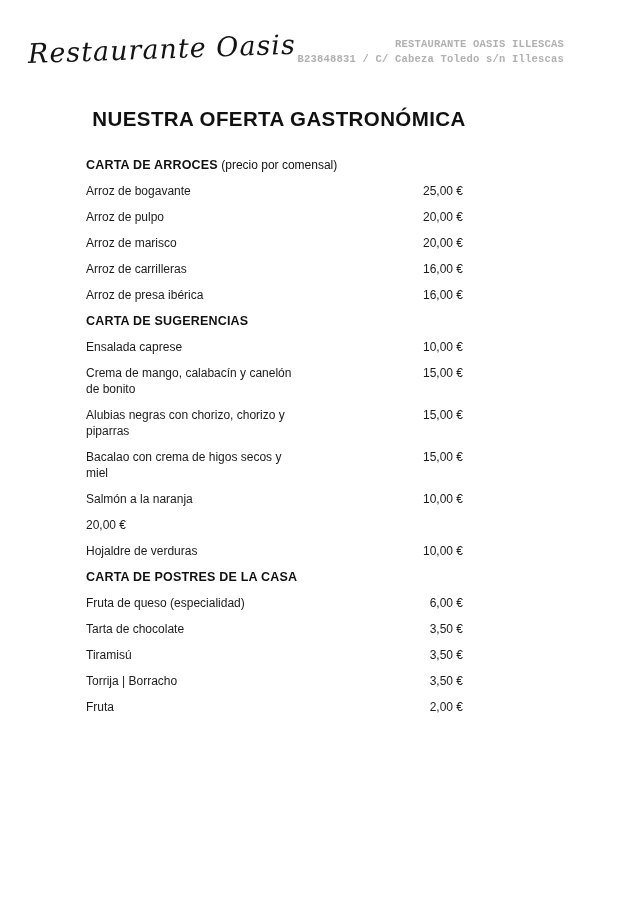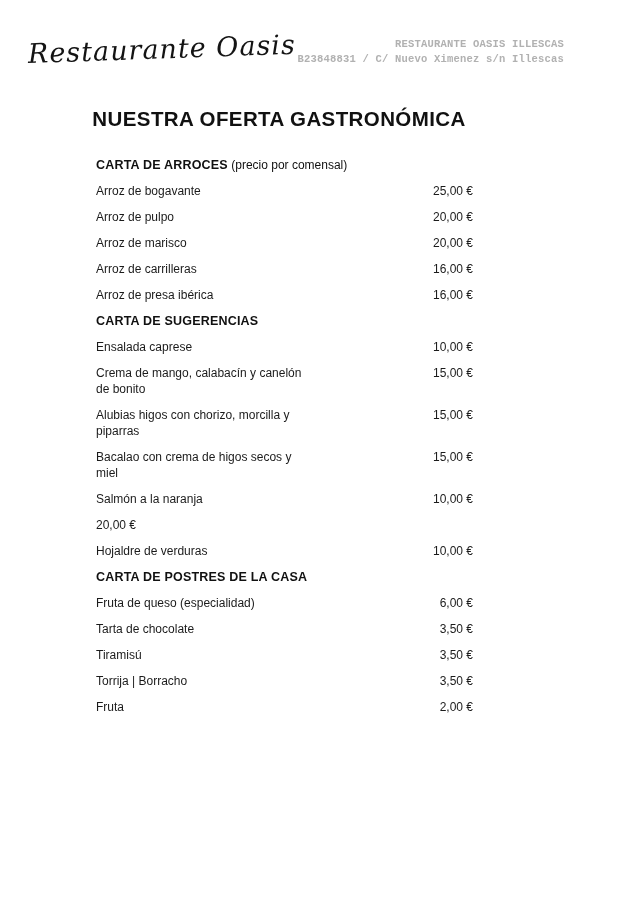--- a/index.html
+++ b/index.html
@@ -52,21 +52,21 @@
     text-align: center;
     font-size: 20.5px;
     font-weight: bold;
     letter-spacing: 0.4px;
     color: #111111;
   }
 
   
   .menu {
     position: absolute;
-    left: 96px;
+    left: 86px;
     top: 157px;
     width: 377px;
   }
   .section-heading {
     font-size: 12.5px;
     line-height: 16px;
     margin-bottom: 10px;
     color: #111111;
   }
   .heading-text { font-weight: bold; letter-spacing: 0.2px; }
@@ -92,21 +92,21 @@
 </style>
 </head>
 <body>
 
 <div class="page">
 
   <div class="logo">Restaurante Oasis</div>
 
   <div class="biz-header" style="color: rgb(177, 177, 177); font-family: Liberation Mono, monospace;">
     <div>RESTAURANTE OASIS ILLESCAS</div>
-    <div>B23848831 / C/ Nuevo Ximenez s/n Illescas</div>
+    <div>B23848831 / C/ Cabeza Toledo s/n Illescas</div>
   </div>
 
   <h1 class="page-title">NUESTRA OFERTA GASTRONÓMICA</h1>
 
   <div class="menu">
       <div class="section-heading"><span class="heading-text">CARTA DE ARROCES</span><span class="heading-note"> (precio por comensal)</span></div>
       <div class="menu-row">
         <div class="item-name">Arroz de bogavante</div>
         <div class="item-price">25,00 €</div>
       </div>
@@ -130,21 +130,21 @@
       <div class="menu-row">
         <div class="item-name">Ensalada caprese</div>
         <div class="item-price">10,00 €</div>
       </div>
       <div class="menu-row">
         <div class="item-name">Crema de mango, calabacín y canelón
 de bonito</div>
         <div class="item-price">15,00 €</div>
       </div>
       <div class="menu-row">
-        <div class="item-name">Alubias higos con chorizo, morcilla y
+        <div class="item-name">Alubias negras con chorizo, chorizo y
 piparras</div>
         <div class="item-price">15,00 €</div>
       </div>
       <div class="menu-row">
         <div class="item-name">Bacalao con crema de higos secos y
 miel</div>
         <div class="item-price">15,00 €</div>
       </div>
       <div class="menu-row">
         <div class="item-name">Salmón a la naranja</div>

